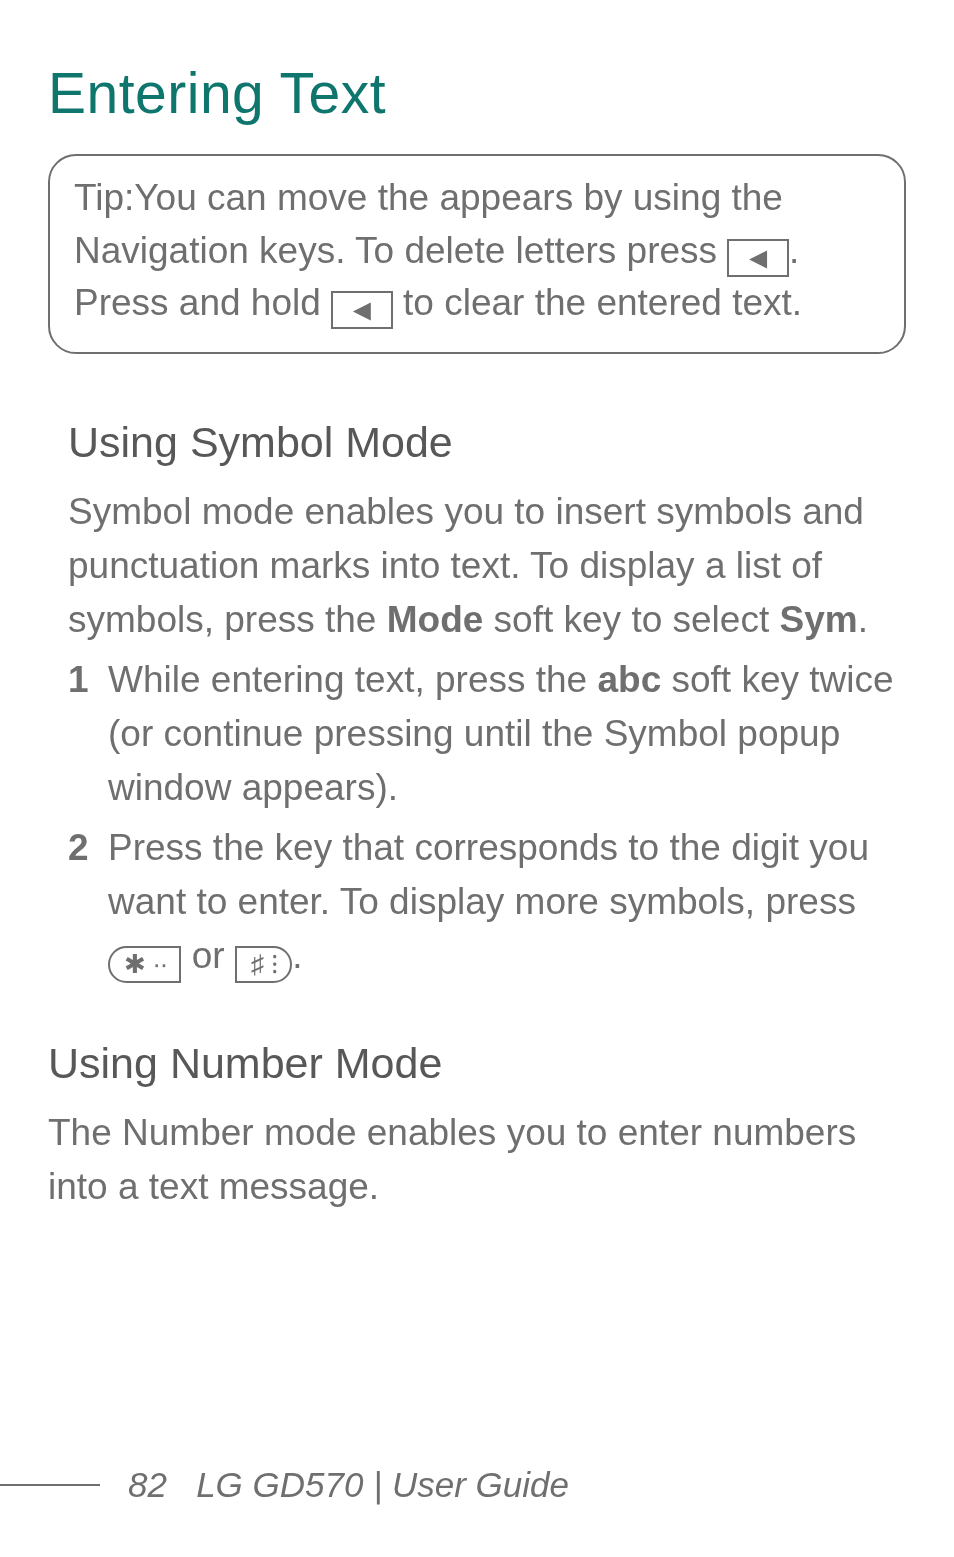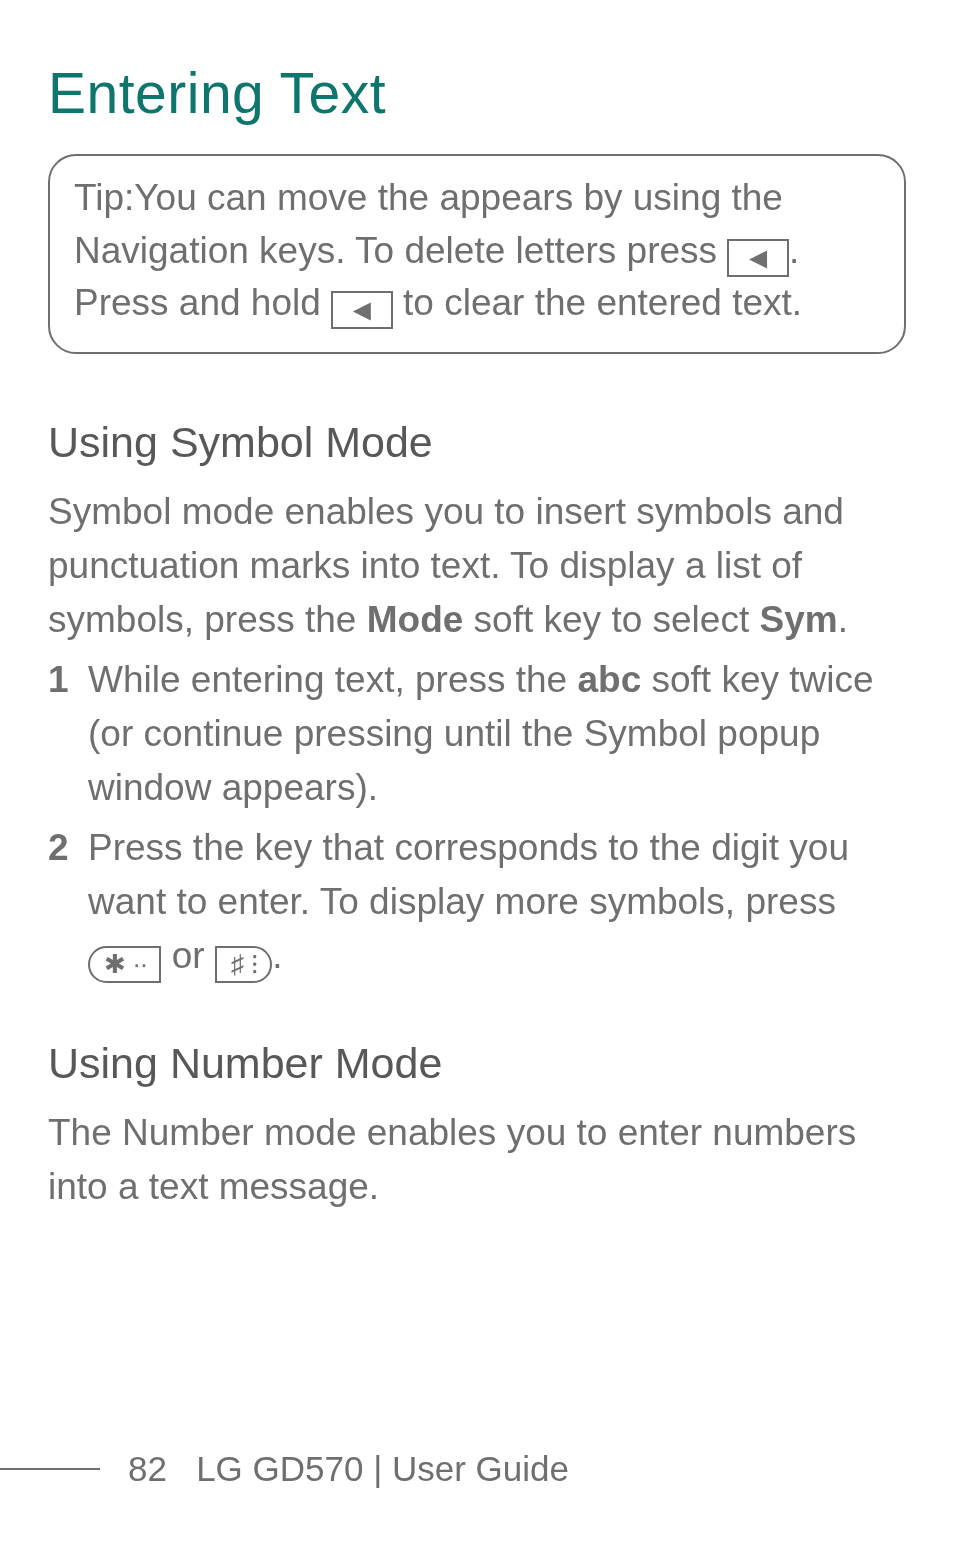--- a/index.html
+++ b/index.html
@@ -41,21 +41,21 @@
     font-weight: 400;
     color: #585858;
     margin-bottom: 18px;
   }
   .body-text {
     font-size: 37px;
     line-height: 1.46;
     color: #6f6f6f;
   }
   .body-text b { font-weight: 700; color: #6f6f6f; }
-  .sym-section { margin-bottom: 56px; }
+  .sym-section { margin-bottom: 56px; margin-left: 20px; }
   .list { margin-top: 6px; }
   .list-item {
     display: flex;
     font-size: 37px;
     line-height: 1.46;
     color: #6f6f6f;
     margin-top: 6px;
   }
   .list-num {
     font-weight: 700;
@@ -78,23 +78,24 @@
     border-top-left-radius: 22px;
     border-bottom-left-radius: 22px;
   }
   .key-lozenge-right, .key-lozenge-right-hash {
     border-top-right-radius: 22px;
     border-bottom-right-radius: 22px;
   }
   .footer {
     position: absolute;
     left: 0;
-    bottom: 68px;
+    bottom: 52px;
     display: flex;
     align-items: center;
+    font-style: italic;
   }
   .footer-rule {
     width: 100px;
     height: 1.5px;
     background: #6f6f6f;
     margin-right: 0;
   }
   .footer-text {
     font-size: 35px;
     color: #6f6f6f;

